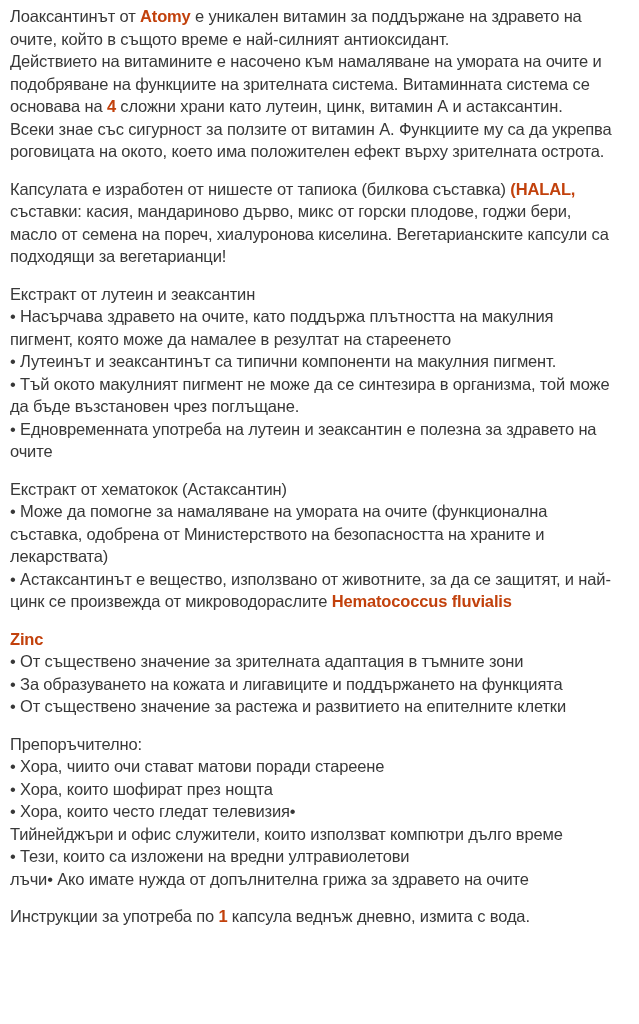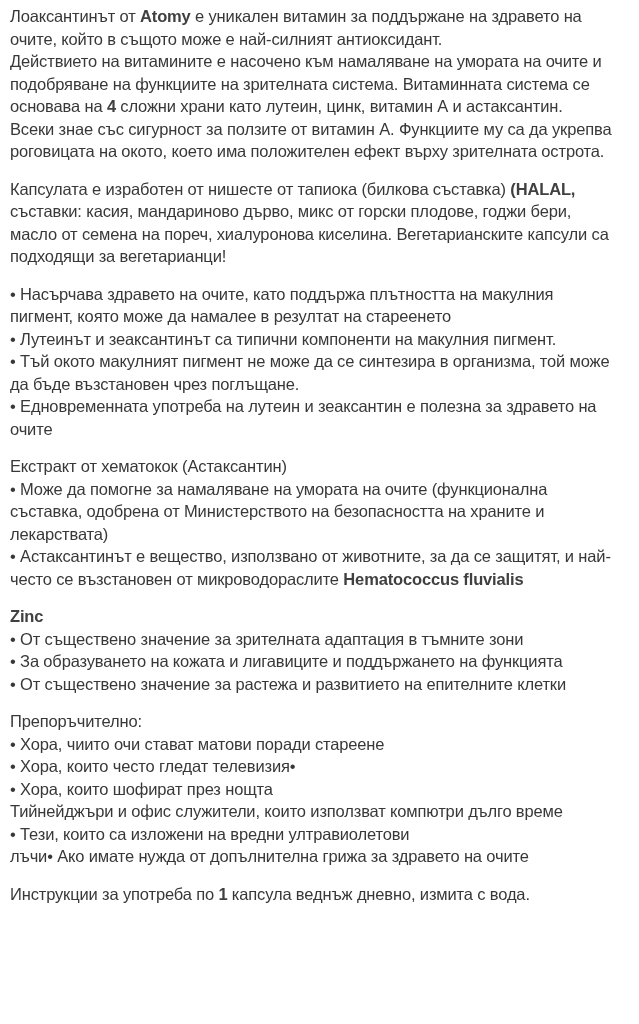--- a/index.html
+++ b/index.html
@@ -21,70 +21,71 @@
     letter-spacing: -0.15px;
   }
   .para {
     margin: 0 0 15px 0;
   }
   .line {
     white-space: nowrap;
   }
   strong {
     font-weight: 700;
-    color: #404040;
+    color: #c2410c;
   }
 </style>
 </head>
 <body>
 
 <main class="doc">
     <div class="para">
       <div class="line"><span>Лоаксантинът от </span><strong>Atomy</strong><span> е уникален витамин за поддържане на здравето на</span></div>
-      <div class="line"><span>очите, който в същото може е най-силният антиоксидант.</span></div>
+      <div class="line"><span>очите, който в същото време е най-силният антиоксидант.</span></div>
       <div class="line"><span>Действието на витамините е насочено към намаляване на умората на очите и</span></div>
       <div class="line"><span>подобряване на функциите на зрителната система. Витаминната система се</span></div>
       <div class="line"><span>основава на </span><strong>4</strong><span> сложни храни като лутеин, цинк, витамин А и астаксантин.</span></div>
       <div class="line"><span>Всеки знае със сигурност за ползите от витамин А. Функциите му са да укрепва</span></div>
       <div class="line"><span>роговицата на окото, което има положителен ефект върху зрителната острота.</span></div>
     </div>
     <div class="para">
       <div class="line"><span>Капсулата е изработен от нишесте от тапиока (билкова съставка) </span><strong>(HALAL,</strong></div>
       <div class="line"><span>съставки: касия, мандариново дърво, микс от горски плодове, годжи бери,</span></div>
       <div class="line"><span>масло от семена на пореч, хиалуронова киселина. Вегетарианските капсули са</span></div>
       <div class="line"><span>подходящи за вегетарианци!</span></div>
     </div>
     <div class="para">
+      <div class="line"><span>Екстракт от лутеин и зеаксантин</span></div>
       <div class="line"><span>• Насърчава здравето на очите, като поддържа плътността на макулния</span></div>
       <div class="line"><span>пигмент, която може да намалее в резултат на стареенето</span></div>
       <div class="line"><span>• Лутеинът и зеаксантинът са типични компоненти на макулния пигмент.</span></div>
       <div class="line"><span>• Тъй окото макулният пигмент не може да се синтезира в организма, той може</span></div>
       <div class="line"><span>да бъде възстановен чрез поглъщане.</span></div>
       <div class="line"><span>• Едновременната употреба на лутеин и зеаксантин е полезна за здравето на</span></div>
       <div class="line"><span>очите</span></div>
     </div>
     <div class="para">
       <div class="line"><span>Екстракт от хематокок (Астаксантин)</span></div>
       <div class="line"><span>• Може да помогне за намаляване на умората на очите (функционална</span></div>
       <div class="line"><span>съставка, одобрена от Министерството на безопасността на храните и</span></div>
       <div class="line"><span>лекарствата)</span></div>
       <div class="line"><span>• Астаксантинът е вещество, използвано от животните, за да се защитят, и най-</span></div>
-      <div class="line"><span>често се възстановен от микроводораслите </span><strong>Hematococcus fluvialis</strong></div>
+      <div class="line"><span>цинк се произвежда от микроводораслите </span><strong>Hematococcus fluvialis</strong></div>
     </div>
     <div class="para">
       <div class="line"><strong>Zinc</strong></div>
       <div class="line"><span>• От съществено значение за зрителната адаптация в тъмните зони</span></div>
       <div class="line"><span>• За образуването на кожата и лигавиците и поддържането на функцията</span></div>
       <div class="line"><span>• От съществено значение за растежа и развитието на епителните клетки</span></div>
     </div>
     <div class="para">
       <div class="line"><span>Препоръчително:</span></div>
       <div class="line"><span>• Хора, чиито очи стават матови поради стареене</span></div>
+      <div class="line"><span>• Хора, които шофират през нощта</span></div>
       <div class="line"><span>• Хора, които често гледат телевизия•</span></div>
-      <div class="line"><span>• Хора, които шофират през нощта</span></div>
       <div class="line"><span>Тийнейджъри и офис служители, които използват компютри дълго време</span></div>
       <div class="line"><span>• Тези, които са изложени на вредни ултравиолетови</span></div>
       <div class="line"><span>лъчи• Ако имате нужда от допълнителна грижа за здравето на очите</span></div>
     </div>
     <div class="para">
       <div class="line"><span>Инструкции за употреба по </span><strong>1</strong><span> капсула веднъж дневно, измита с вода.</span></div>
     </div>
   </main>
 
 </body></html>

